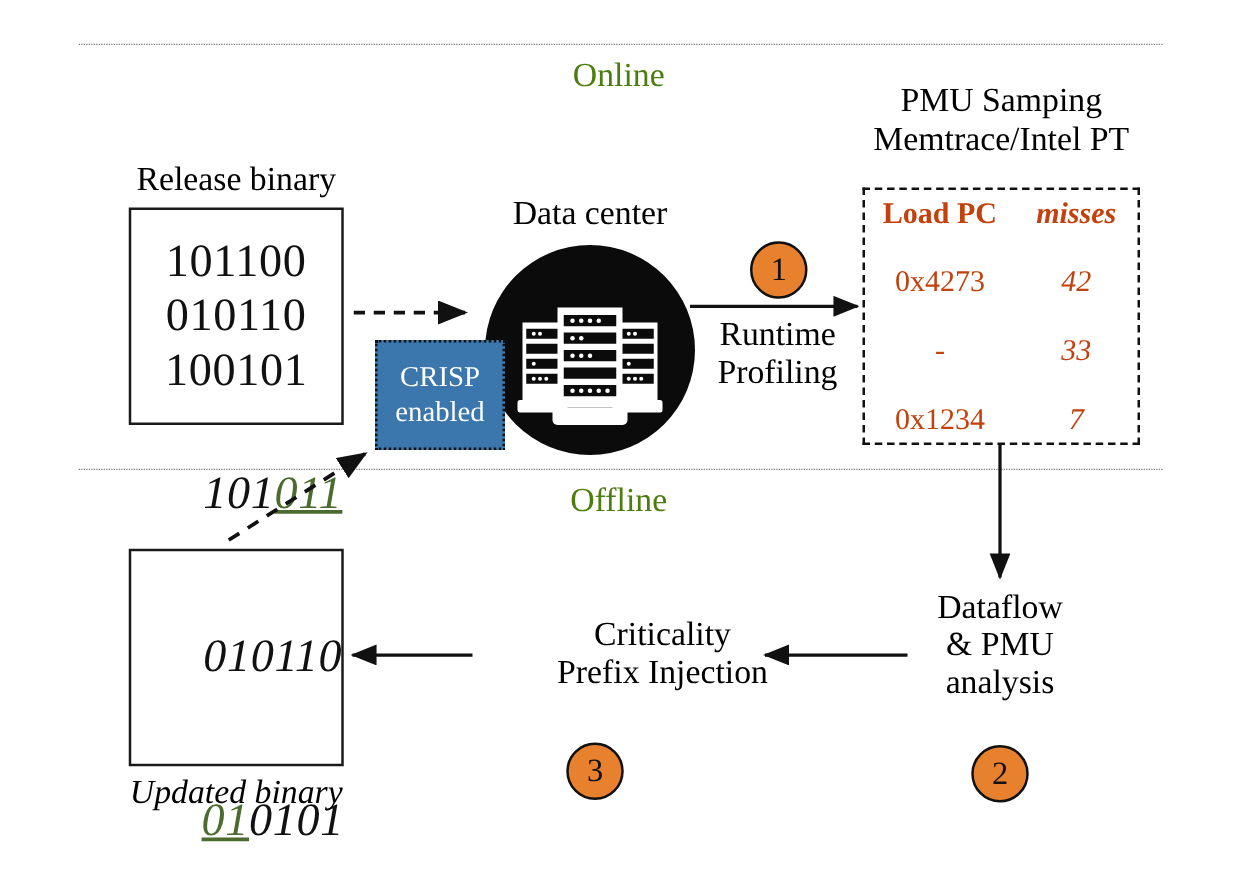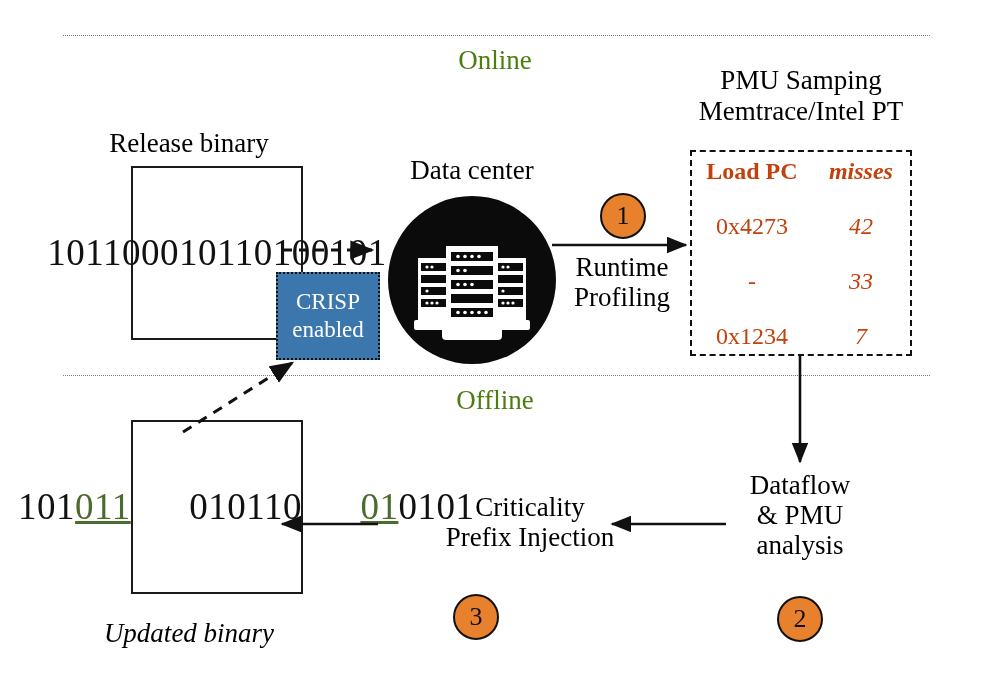--- a/index.html
+++ b/index.html
@@ -28,23 +28,23 @@
     text-align: center;
     white-space: nowrap;
   }
 
   
   .bin-box {
     border: 2.2px solid #1a1a1a;
     background: #ffffff;
     box-sizing: border-box;
     display: flex;
+    flex-direction: column;
     align-items: center;
     justify-content: center;
-    margin-left: 28px;
   }
   .bin-line {
     font-size: 37px;
     line-height: 1.18;
     letter-spacing: 0.5px;
     color: #111;
     white-space: pre;
   }
   .bin-hi {
     color: #4c6b2e;
@@ -154,21 +154,21 @@
   <div class="abs section-label" style="left:395px; top:385px; width:200px;">Offline</div>
 
   <div class="abs box-caption" style="left:78px; top:128px; width:222px;">Release binary</div>
 
   <div class="abs bin-box" style="left:103px; top:166px; width:172px; height:174px;">
     <div class="bin-line">101100</div>
     <div class="bin-line">010110</div>
     <div class="bin-line">100101</div>
   </div>
 
-  <div class="abs crisp-chip" style="left:276px; top:272px; width:104px; height:88px;">
+  <div class="abs crisp-chip" style="left:300px; top:272px; width:104px; height:88px;">
     <div>CRISP</div>
     <div>enabled</div>
   </div>
 
   <div class="abs box-caption" style="left:372px; top:155px; width:200px;">Data center</div>
 
   <div class="abs dc-circle" style="left:388px; top:196px; width:168px; height:168px;">
     <svg width="120" height="120" viewBox="0 0 120 120" style="margin-bottom:16px;">
 
       <rect x="6" y="30" width="32" height="62" fill="#ffffff"></rect>
@@ -260,21 +260,21 @@
 
   <div class="abs step-badge" style="left:777px; top:596px; width:46px; height:46px;">2</div>
 
   <div class="abs lbl" style="left:385px; top:492px; width:290px;">
     <div>Criticality</div>
     <div>Prefix Injection</div>
   </div>
 
   <div class="abs step-badge" style="left:453px; top:594px; width:46px; height:46px;">3</div>
 
-  <div class="abs bin-box" style="left:103px; top:420px; width:172px; height:174px;">
+  <div class="abs bin-box" style="left:103px; top:439px; width:172px; height:174px;font-style:italic;">
     <div class="bin-line">
       <span>101</span><span class="bin-hi">011</span><span></span>
     </div>
     <div class="bin-line">
       <span>010110</span><span class="bin-hi"></span><span></span>
     </div>
     <div class="bin-line">
       <span></span><span class="bin-hi">01</span><span>0101</span>
     </div>
   </div>

